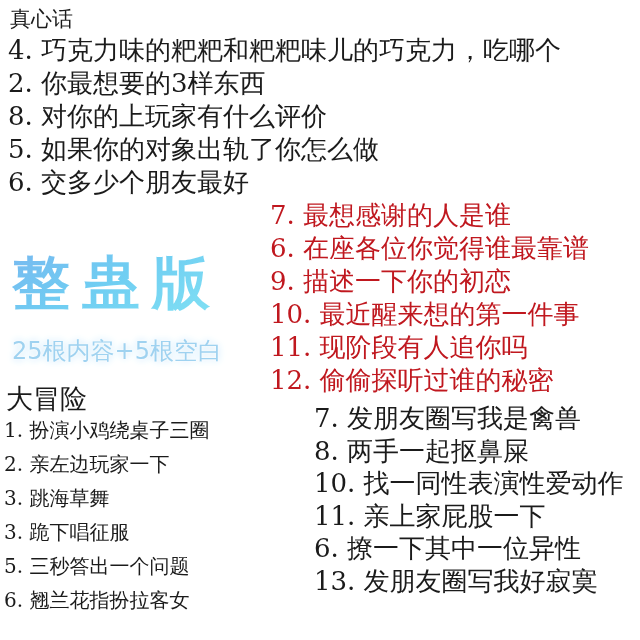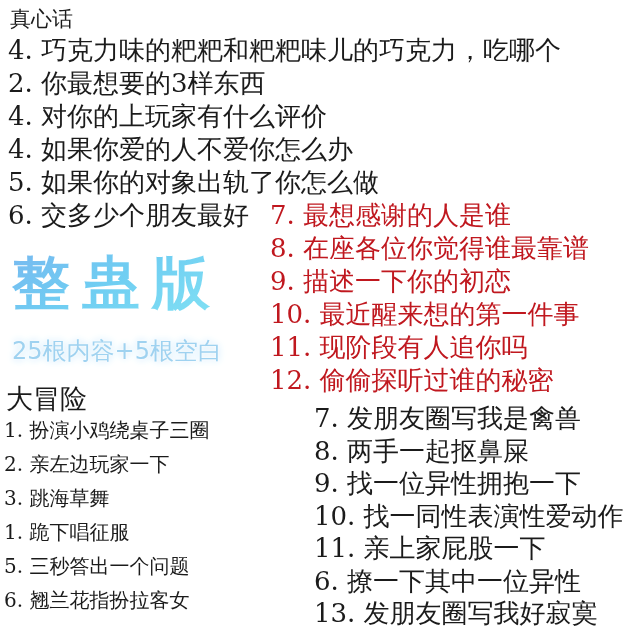--- a/index.html
+++ b/index.html
@@ -57,53 +57,51 @@
 </head>
 <body>
 
 <div id="poster">
 
   <div id="truth-title" class="line">真心话</div>
 
   <div id="truth-black" style="color: rgb(27, 27, 27);">
     <div class="line">4. 巧克力味的粑粑和粑粑味儿的巧克力，吃哪个</div>
     <div class="line">2. 你最想要的3样东西</div>
-    <div class="line">4. 对你的上玩家有什么评价</div>
-    <div class="line">4. 如果你爱的人不爱你怎么办</div>
+    <div class="line">8. 对你的上玩家有什么评价</div>
     <div class="line">5. 如果你的对象出轨了你怎么做</div>
     <div class="line">6. 交多少个朋友最好</div>
   </div>
 
   <div id="truth-red" style="color: rgb(192, 24, 31);">
     <div class="line">7. 最想感谢的人是谁</div>
-    <div class="line">8. 在座各位你觉得谁最靠谱</div>
+    <div class="line">6. 在座各位你觉得谁最靠谱</div>
     <div class="line">9. 描述一下你的初恋</div>
     <div class="line">10. 最近醒来想的第一件事</div>
     <div class="line">11. 现阶段有人追你吗</div>
     <div class="line">12. 偷偷探听过谁的秘密</div>
   </div>
 
   <div id="banner-title" class="line">整蛊版</div>
 
   <div id="banner-sub" class="line" style="color: rgb(159, 210, 240);">25根内容+5根空白</div>
 
   <div id="dare-title" class="line">大冒险</div>
 
   <div id="dare-left" style="color: rgb(27, 27, 27);">
     <div class="line">1. 扮演小鸡绕桌子三圈</div>
     <div class="line">2. 亲左边玩家一下</div>
     <div class="line">3. 跳海草舞</div>
-    <div class="line">1. 跪下唱征服</div>
+    <div class="line">3. 跪下唱征服</div>
     <div class="line">5. 三秒答出一个问题</div>
     <div class="line">6. 翘兰花指扮拉客女</div>
   </div>
 
   <div id="dare-right" style="color: rgb(27, 27, 27);">
     <div class="line">7. 发朋友圈写我是禽兽</div>
     <div class="line">8. 两手一起抠鼻屎</div>
-    <div class="line">9. 找一位异性拥抱一下</div>
     <div class="line">10. 找一同性表演性爱动作</div>
     <div class="line">11. 亲上家屁股一下</div>
     <div class="line">6. 撩一下其中一位异性</div>
     <div class="line">13. 发朋友圈写我好寂寞</div>
   </div>
 
 </div>
 
 </body></html>

